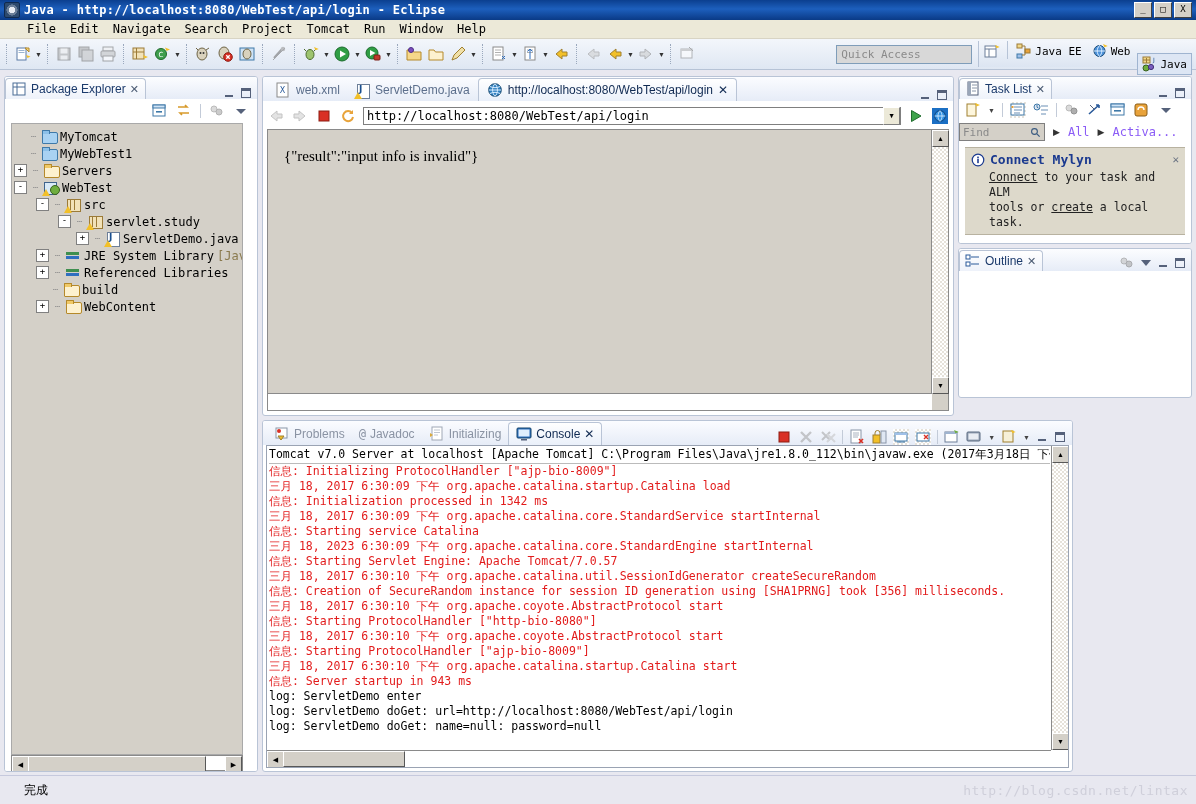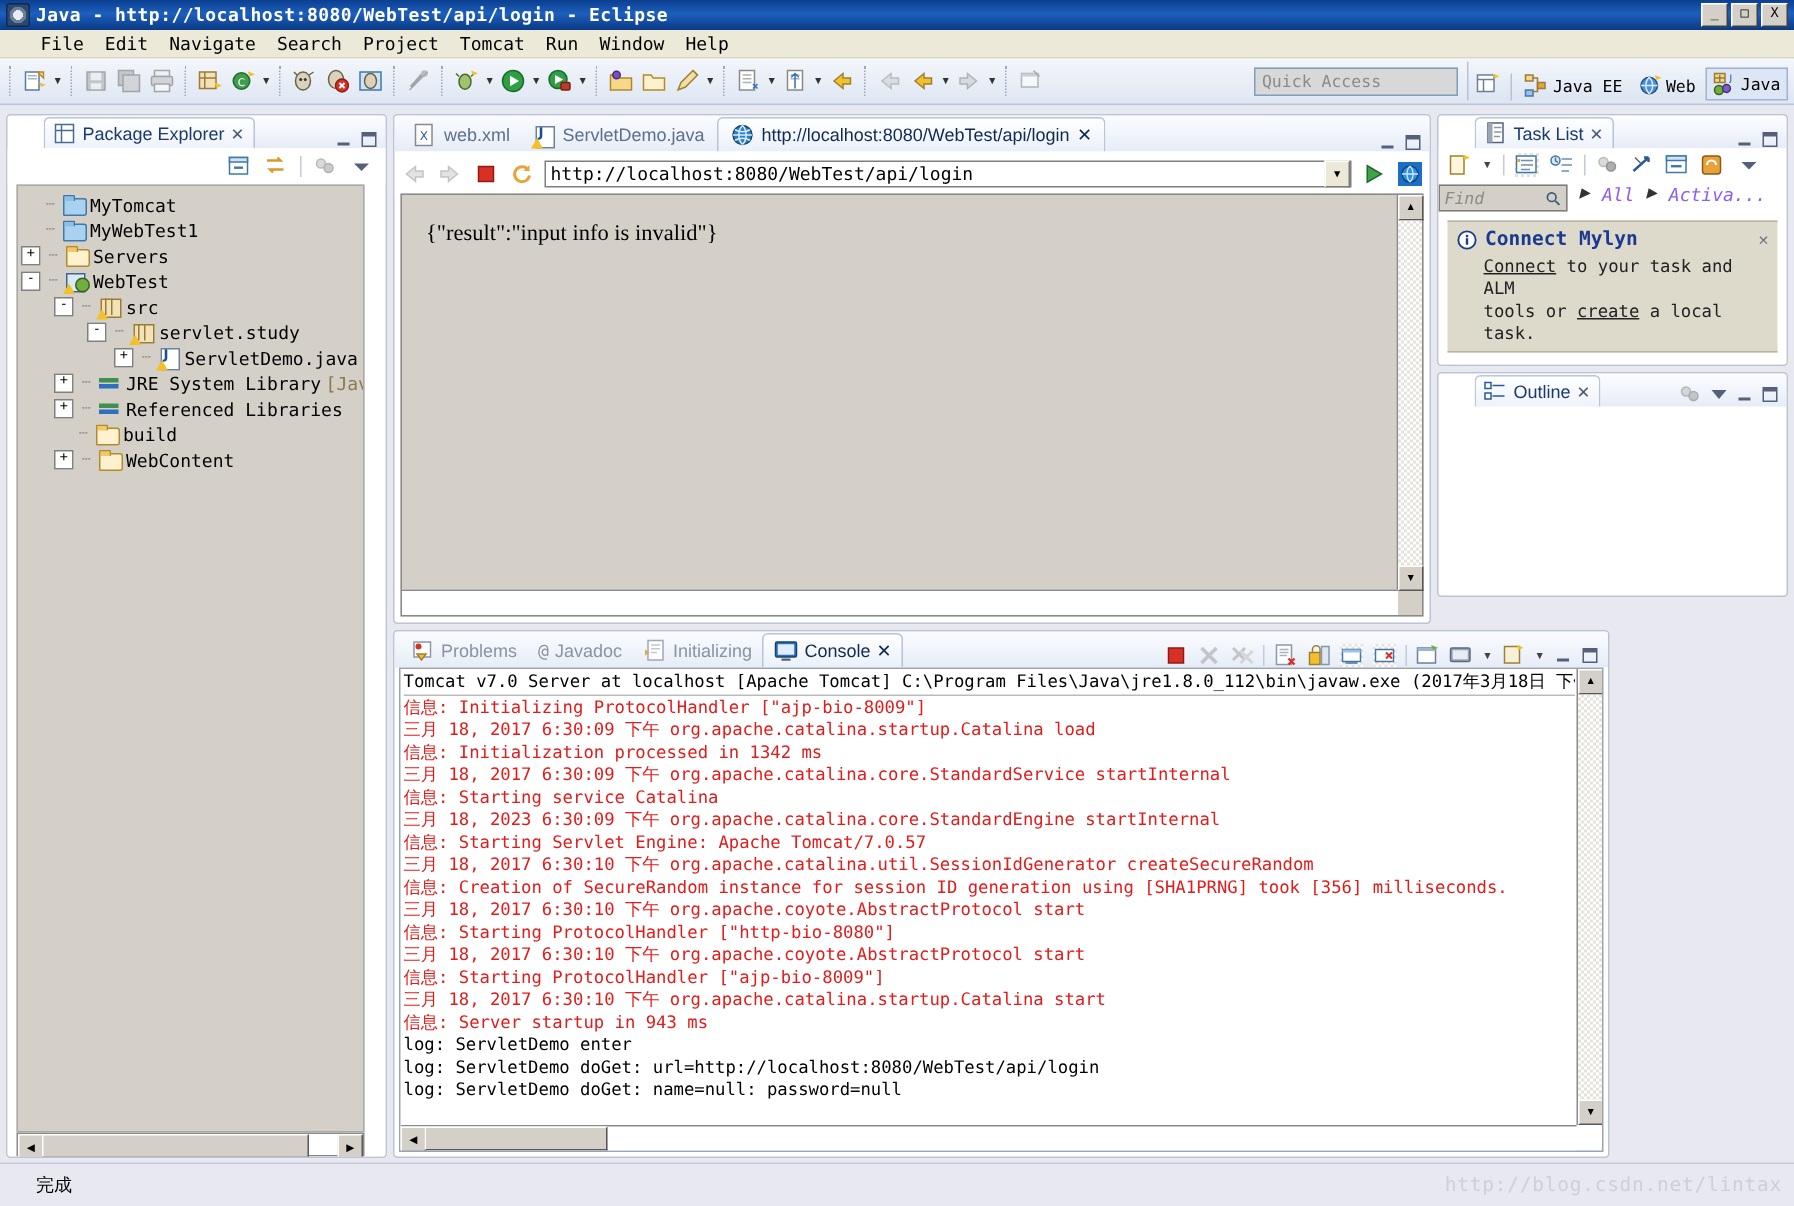--- a/index.html
+++ b/index.html
@@ -57,37 +57,37 @@
     font-size:7px;color:#333;}
   .ico{width:16px;height:16px;display:block;position:relative;}
 
   .qaccess{
     margin-left:auto;margin-right:6px;width:130px;height:17px;
     background:#d8d8d8;border:1px solid #7f9db9;
     display:flex;align-items:center;padding-left:4px;color:#8a8a8a;
     font-family:"DejaVu Sans Mono",monospace;font-size:11px;
   }
   .persp{
-    display:flex;align-items:flex-end;height:26px;
+    display:flex;align-items:flex-start;height:26px;
     background:linear-gradient(to bottom,#f3f6fb,#dce5f2);
     border-left:1px solid #b6c3d6;padding:0 2px;gap:2px;
   }
   .persp-item{display:flex;align-items:center;gap:3px;padding:2px 4px;
     font-family:"DejaVu Sans Mono",monospace;font-size:11px;white-space:nowrap;}
   .persp-item.active{background:#dde6f4;border:1px solid #9fb4d0;margin-top:12px;}
 
   
   .main{position:absolute;left:0;top:72px;right:0;bottom:28px;}
 
   .view{
     position:absolute;background:#fff;border:1px solid #b9c4d6;border-radius:3px;
     box-sizing:border-box;overflow:hidden;
   }
   .view-tabs{height:22px;background:linear-gradient(to bottom,#fcfdff,#e6ecf7);
-    display:flex;align-items:flex-end;position:relative;margin-left:24px;}
+    display:flex;align-items:flex-end;position:relative;}
   .vtab{
     display:flex;align-items:center;gap:4px;height:20px;padding:0 6px 0 5px;
     background:linear-gradient(to bottom,#ffffff,#eef2fa);
     border:1px solid #b9c4d6;border-bottom:none;border-radius:4px 4px 0 0;
     font-size:12px;color:#1b3a6b;white-space:nowrap;
   }
   .vtab .x{font-size:11px;color:#4a5a72;}
   .vtools{margin-left:auto;display:flex;align-items:center;gap:5px;padding-right:5px;}
   .minmax{width:12px;height:12px;display:inline-block;}
 
@@ -195,21 +195,21 @@
     border:1px solid #9aa3b3;overflow:hidden;}
   .clog{position:absolute;left:2px;right:18px;top:1px;bottom:18px;overflow:hidden;
     font-family:"DejaVu Sans Mono","Liberation Mono",monospace;font-size:11.5px;line-height:15px;
     white-space:nowrap;}
   .cl-head{color:#000;border-bottom:1px solid #bbb;padding-bottom:1px;}
   .cl-red{color:#e21b1b;}
   .cl-black{color:#000;}
 
   
   .tl-toolbar{display:flex;align-items:center;gap:7px;padding:3px 6px;flex-wrap:wrap;}
-  .findrow{display:flex;align-items:flex-start;gap:8px;padding:2px 0;font-style:italic;}
+  .findrow{display:flex;align-items:center;gap:8px;padding:2px 0;}
   .findbox{width:78px;height:16px;background:#d4d0c8;border:1px solid #7f7f7f;
     display:flex;align-items:center;justify-content:space-between;padding:0 3px;
     font-family:"DejaVu Sans Mono",monospace;font-size:11px;color:#8a8a8a;}
   .fl{color:#8b5cf6;font-family:"DejaVu Sans Mono",monospace;font-size:12px;}
   .notice{margin:4px 6px;background:#ddd9cb;border-top:1px solid #b8b2a0;
     border-bottom:1px solid #b8b2a0;padding:4px 6px;}
   .notice-title{display:flex;align-items:center;gap:5px;
     font-family:"DejaVu Sans Mono",monospace;font-weight:bold;font-size:13px;color:#1b3a8f;}
   .notice-body{margin:3px 0 0 18px;font-family:"DejaVu Sans Mono",monospace;
     font-size:11.5px;line-height:15px;color:#222;}

